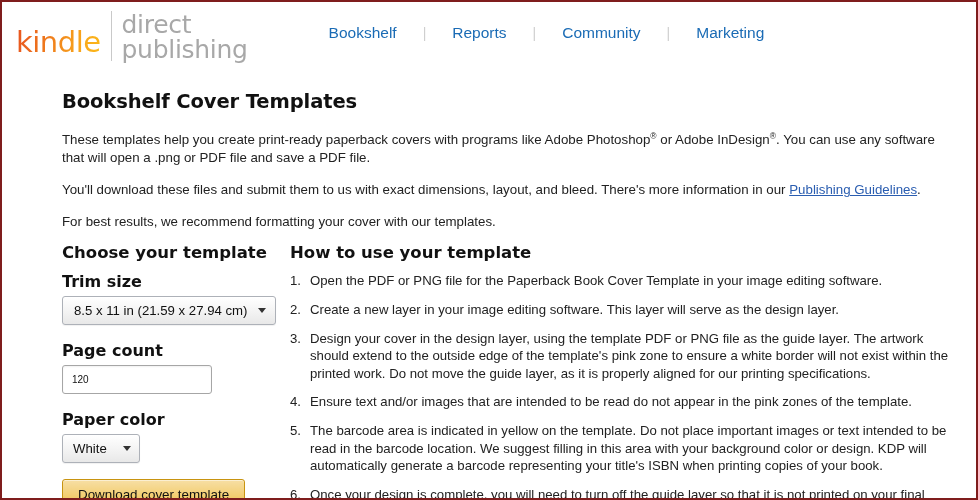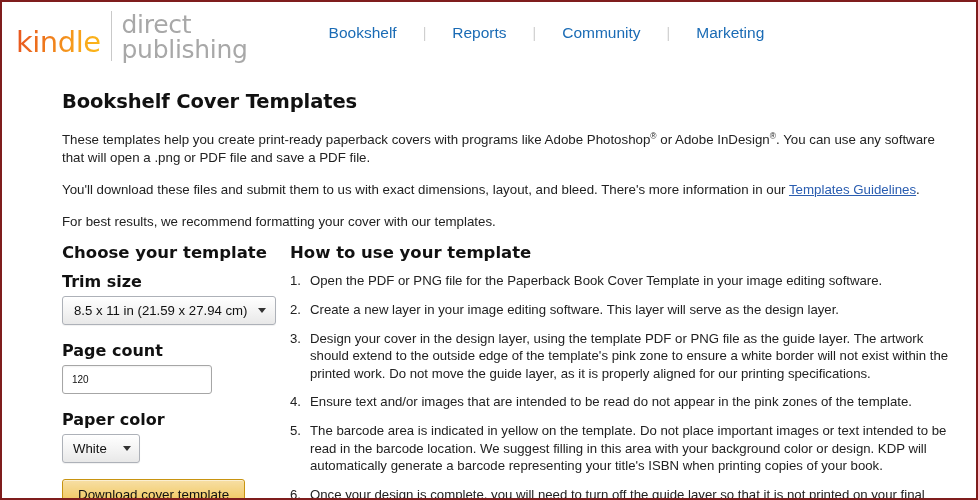--- a/index.html
+++ b/index.html
@@ -253,21 +253,21 @@
 
   <div class="content">
 
     <h1 class="page-title">Bookshelf Cover Templates</h1>
 
     <p class="intro">
       <span>These templates help you create print-ready paperback covers with programs like Adobe Photoshop</span><sup>®</sup><span> or Adobe InDesign</span><sup>®</sup><span>. You can use any software that will open a .png or PDF file and save a PDF file.</span>
     </p>
 
     <p class="intro">
-      <span>You'll download these files and submit them to us with exact dimensions, layout, and bleed. There's more information in our </span><a class="inline-link" href="#">Templates Guidelines</a><span>.</span>
+      <span>You'll download these files and submit them to us with exact dimensions, layout, and bleed. There's more information in our </span><a class="inline-link" href="#">Publishing Guidelines</a><span>.</span>
     </p>
 
     <p class="intro">For best results, we recommend formatting your cover with our templates.</p>
 
     <div class="columns">
 
       <div class="col-left">
         <h2 class="section-title">Choose your template</h2>
 
         <div class="field-block">

